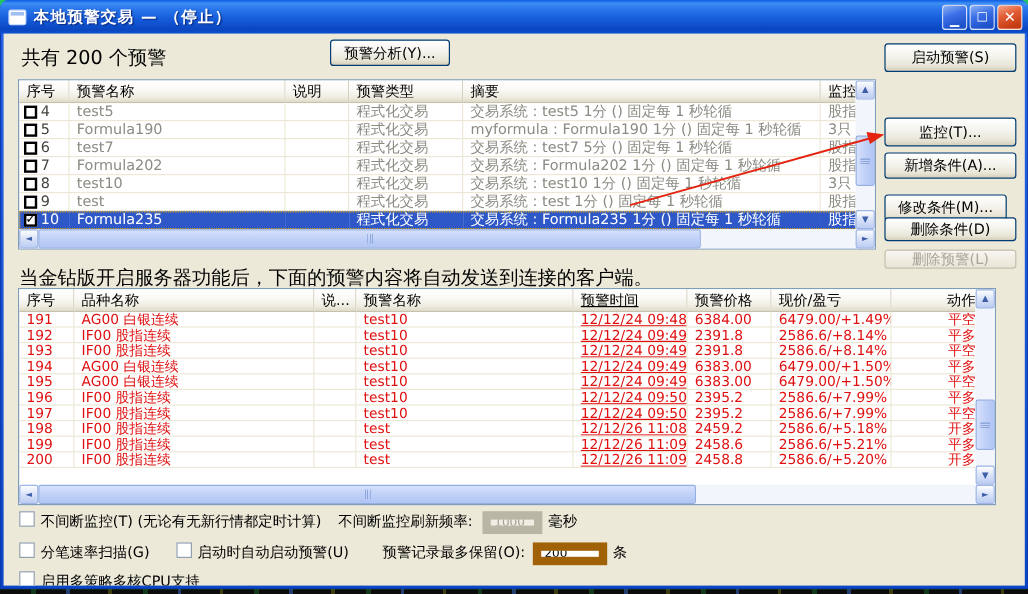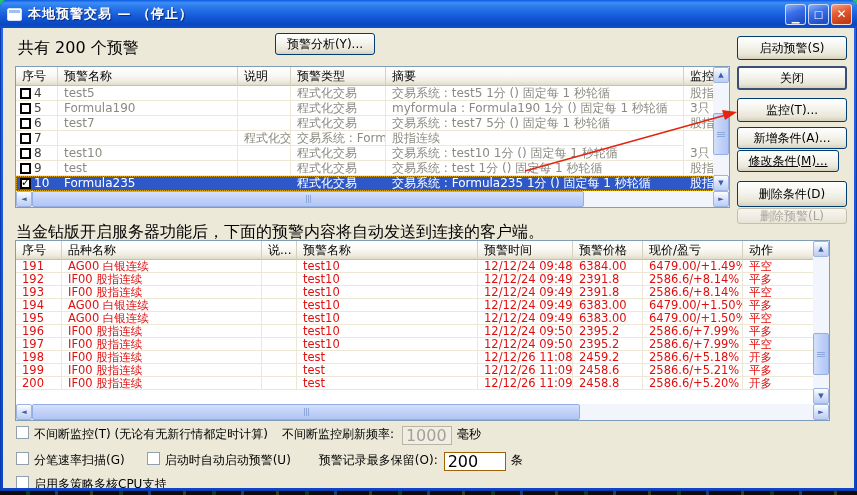--- a/index.html
+++ b/index.html
@@ -64,22 +64,22 @@
   .xp-btn.disabled {
     color:#a9a599; border:1px solid #c4c0ae;
     background: linear-gradient(180deg,#f7f6f1,#e8e5d6);
     cursor:default;
   }
   .xp-check {
     display:inline-block; width:13px; height:13px; background:#fff;
     border:1px solid #92a0ad; flex:0 0 auto;
   }
   .xp-input {
-    border:1px solid #a16207; background:#fff; height:19px;
-    font-family:"DejaVu Sans", sans-serif; font-size:16px; color:#000; padding:0 3px;
+    border:7px solid #a16207; background:#fff; height:19px;
+    font-family:"DejaVu Sans", sans-serif; font-size:10px; color:#000; padding:0 3px;
   }
   .xp-input.disabled { background:#f0eee2; color:#a3a198; border-color:#b9b6a5; }
 
   .static-label { position:absolute; font-size:16px; color:#000; white-space:nowrap; }
 
   
   .table {
     position:absolute; background:#fff; border:1px solid #7f9db9;
   }
   .thead { display:flex; height:19px; overflow:hidden; }
@@ -121,24 +121,24 @@
     content:""; position:absolute; inset:0; border:1px dotted #e0a400; pointer-events:none;
   }
   
   .t2 { left:12px; top:212px; width:815px; height:181px; }
   .t2 .thead { width:797px; }
   .t2 .td { height:13px; line-height:12px; font-size:11.5px; color:#e01010; }
   .t2 .hc:nth-child(1), .t2 .td:nth-child(1) { width:46px; }
   .t2 .hc:nth-child(2), .t2 .td:nth-child(2) { width:200px; }
   .t2 .hc:nth-child(3), .t2 .td:nth-child(3) { width:35px; }
   .t2 .hc:nth-child(4), .t2 .td:nth-child(4) { width:181px; }
-  .t2 .hc:nth-child(5), .t2 .td:nth-child(5) { width:95px; }
+  .t2 .hc:nth-child(5), .t2 .td:nth-child(5) { width:95px;text-decoration:underline; }
   .t2 .hc:nth-child(6), .t2 .td:nth-child(6) { width:70px; }
   .t2 .hc:nth-child(7), .t2 .td:nth-child(7) { width:100px; }
-  .t2 .hc:nth-child(8), .t2 .td:nth-child(8) { width:70px; border-right:none; }
+  .t2 .hc:nth-child(8), .t2 .td:nth-child(8) { width:70px; border-right:none;text-align:right; }
 
   
   .sbtn {
     width:16px; height:16px; flex:0 0 auto;
     background: linear-gradient(180deg,#fdfeff,#d9e2f8 50%,#bccdf3);
     border:1px solid #9db4e4; border-radius:2px;
     color:#3e5ea8; font-size:7px; line-height:14px; text-align:center; cursor:pointer;
   }
   .vscroll {
     position:absolute; top:0; right:0; bottom:16px; width:16px;
@@ -167,22 +167,22 @@
   .t1-vthumb { top:30px; height:42px; }
   .t1-hthumb { left:0; width:552px; }
   .t2-vthumb { top:76px; height:42px; }
   .t2-hthumb { left:0; width:548px; }
 
   
   .b-start  { left:734px; top:8px;   width:110px; height:24px; }
   .b-close  { left:734px; top:38px;  width:110px; height:24px; }
   .b-mon    { left:734px; top:70px;  width:110px; height:24px; }
   .b-add    { left:734px; top:99px;  width:110px; height:22px; }
-  .b-mod    { left:734px; top:122px; width:102px; height:22px;text-decoration:underline; }
-  .b-delc   { left:734px; top:153px; width:110px; height:26px; }
+  .b-mod    { left:734px; top:134px; width:102px; height:22px; }
+  .b-delc   { left:734px; top:153px; width:110px; height:20px; }
   .b-dela   { left:734px; top:180px; width:110px; height:16px; }
   .b-analyze{ left:272px; top:5px;   width:100px; height:22px; }
 
   
   .opt-row { position:absolute; display:flex; align-items:flex-start; font-size:12px; color:#000; white-space:nowrap; }
   .opt-row label { margin-left:5px; }
   .row1 { left:13px; top:398px; }
   .row2 { left:13px; top:424px; }
   .row3 { left:13px; top:448px; }
 
@@ -209,21 +209,20 @@
           </span>
       </span>
     </div>
 
     <div class="win-body">
 
       <span class="static-label" style="left:15px; top:10px;">共有 200 个预警</span>
       <button class="xp-btn b-analyze">预警分析(Y)...</button>
 
       <button class="xp-btn b-start">启动预警(S)</button>
-      <button class="xp-btn default b-close">关闭</button>
       <button class="xp-btn b-mon">监控(T)...</button>
       <button class="xp-btn b-add">新增条件(A)...</button>
       <button class="xp-btn b-mod">修改条件(M)...</button>
       <button class="xp-btn b-delc">删除条件(D)</button>
       <button class="xp-btn disabled b-dela">删除预警(L)</button>
 
       <div class="table t1">
         <div class="thead">
           <div class="hc">序号</div>
             <div class="hc">预警名称</div>
@@ -268,20 +267,21 @@
               <div class="td">程式化交易</div>
               <div class="td">交易系统 : test7 5分 () 固定每 1 秒轮循</div>
               <div class="td">股指连续</div>
             </div>
 
             <div class="tr">
               <div class="td">
                 <span class="cb"></span>
                 <span>7</span>
               </div>
+              <div class="td">Formula202</div>
               <div class="td"></div>
               <div class="td">程式化交易</div>
               <div class="td">交易系统 : Formula202 1分 () 固定每 1 秒轮循</div>
               <div class="td">股指连续</div>
             </div>
 
             <div class="tr">
               <div class="td">
                 <span class="cb"></span>
                 <span>8</span>

